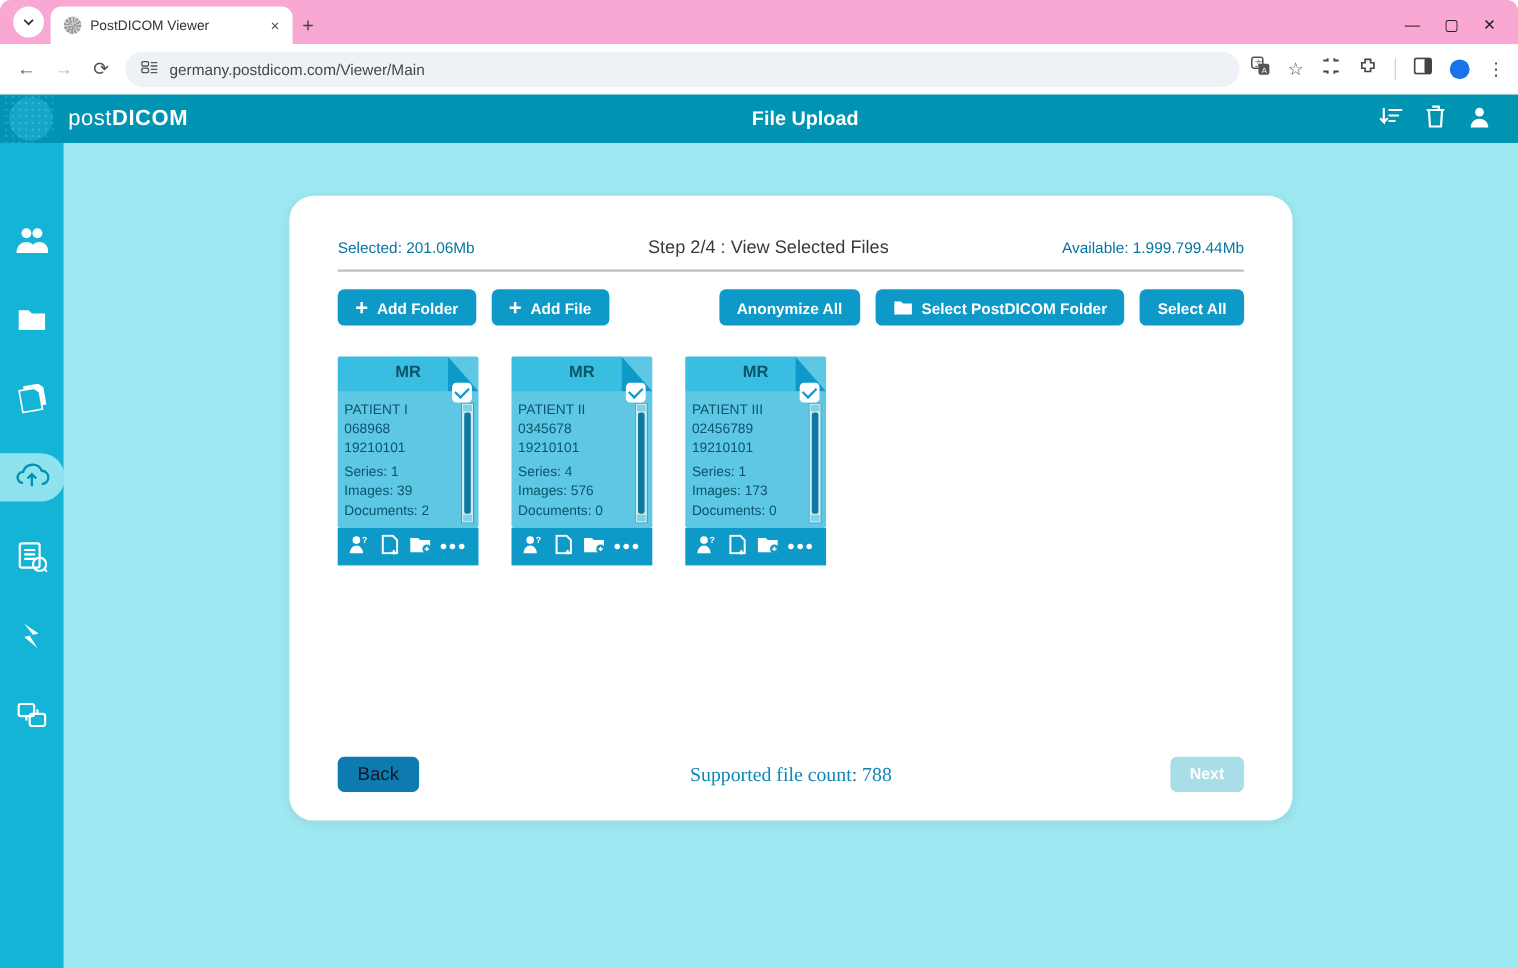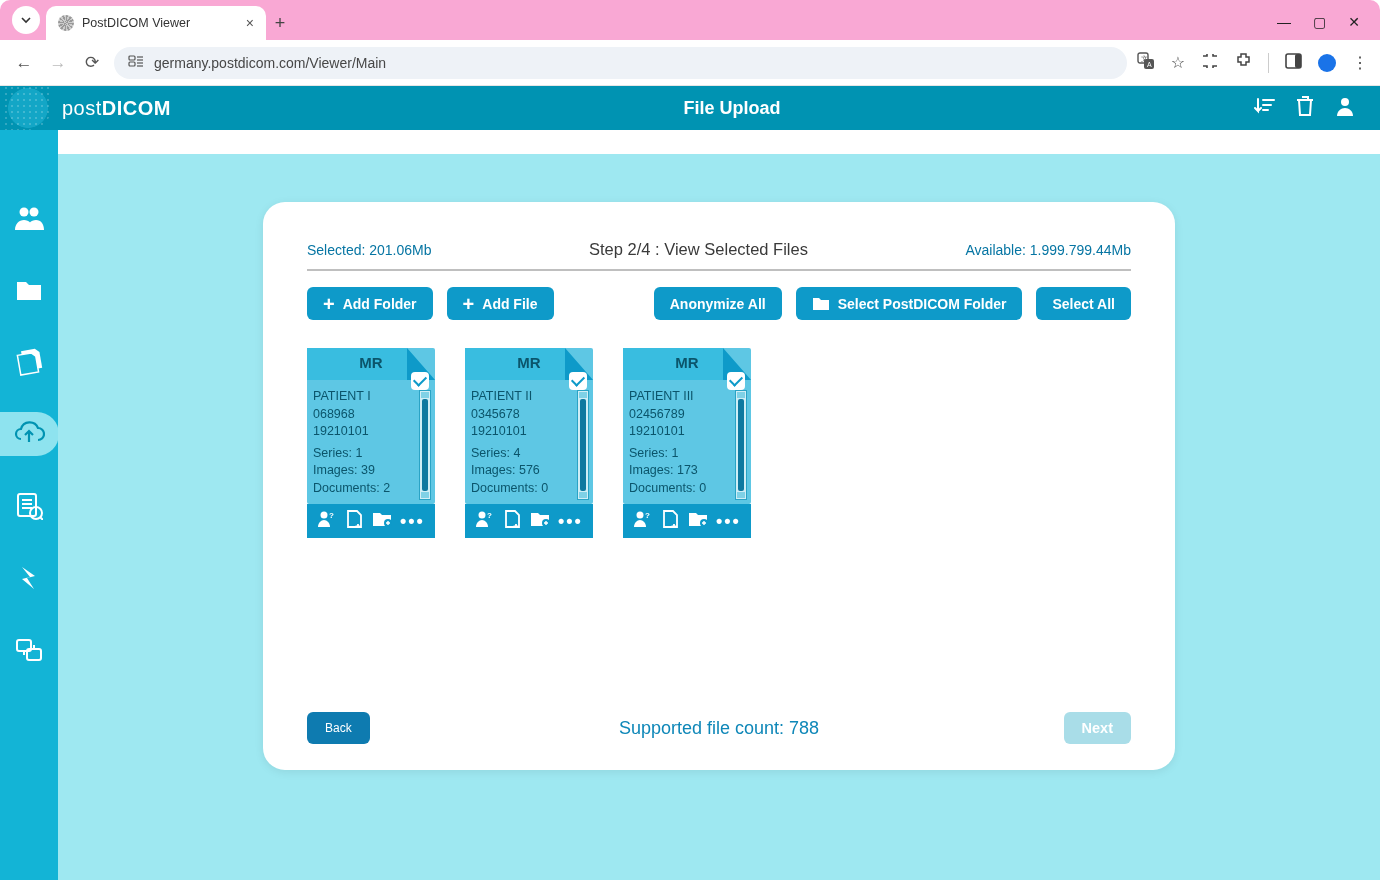--- a/index.html
+++ b/index.html
@@ -41,21 +41,21 @@
   .header-icons svg{ fill:#fff; }
 
   
   .app-body{ display:flex; height:calc(880px - 40px - 46px - 44px); }
   .sidebar{ width:58px; background:#13b4d6; display:flex; flex-direction:column; align-items:center; padding-top:66px; gap:28px;}
   .sidebar .item{ width:58px; height:44px; display:flex; align-items:center; justify-content:center; cursor:pointer;}
   .sidebar .item.active{ background:#8ee3ef; border-top-right-radius:22px;border-bottom-right-radius:22px; width:62px; margin-left:-2px; padding-left:2px;}
   .sidebar svg{ fill:#fff; }
   .sidebar .item.active svg{ fill:#0093b2; }
 
-  .canvas{ flex:1; background:#9ee8f1; display:flex; justify-content:center; padding-top:48px;margin-top:24px;}
+  .canvas{ flex:1; background:#9ee8f1; display:flex; justify-content:center; padding-top:48px;}
   .panel{ width:912px; height:568px; background:#fff; border-radius:22px; box-shadow:0 2px 10px rgba(0,0,0,.08); padding:38px 44px 24px; position:relative;}
 
   .panel-top{ display:flex; justify-content:space-between; align-items:baseline; border-bottom:2px solid #bfbfbf; padding-bottom:10px;}
   .panel-top .sel{ color:#0675a3; font-size:14px;}
   .panel-top .step{ color:#3a3a3a; font-size:16.5px;}
   .panel-top .avail{ color:#0675a3; font-size:14px;}
 
   .btn-row{ display:flex; gap:14px; margin-top:16px; align-items:center;}
   .btn{ background:#0e9ac9; color:#fff; border:none; border-radius:6px; height:33px; padding:0 16px; font-size:14px; font-weight:600; display:flex; align-items:center; gap:8px; cursor:pointer;}
   .btn .plus{ font-size:20px; font-weight:700; line-height:0;}
@@ -74,22 +74,22 @@
   .card .scroll::after{content:"";position:absolute;bottom:1px;left:1px;right:1px;height:6px;background:#7fd1e6;}
   .card .scroll .thumb{position:absolute;top:8px;left:2px;right:2px;bottom:8px;background:#0e79a0;border-radius:2px;}
   .card .info{ position:absolute; top:40px; left:6px; right:18px; font-size:12.5px; color:#0b556b; line-height:1.4; overflow:hidden;}
   .card .info .pn{font-weight:500;white-space:nowrap;overflow:hidden;}
   .card .info .counts{margin-top:4px;}
   .card-footer{ height:34px; background:#0e9ac9; display:flex; align-items:center; justify-content:space-around; padding:0 6px;}
   .card-footer svg{ fill:#fff;}
   .card-footer .dots{color:#fff;font-size:18px;letter-spacing:2px;line-height:0; font-weight:700;}
 
   .panel-bottom{ position:absolute; left:44px; right:44px; bottom:26px; display:flex; align-items:center; justify-content:space-between;}
-  .bottom-center{ position:absolute; left:0; right:0; text-align:center; color:#0e87b8; font-size:18px; font-weight:500;}
-  .btn-back{ background:#0e7bb0; color:#ffffff; border:none; border-radius:6px; height:32px; padding:0 18px; font-size:12px; font-weight:500; z-index:2;}
+  .bottom-center{ position:absolute; left:0; right:0; text-align:center; color:#0e87b8; font-size:18px; font-weight:500;font-family:Liberation Serif, serif;}
+  .btn-back{ background:#0e7bb0; color:#0f172a; border:none; border-radius:6px; height:32px; padding:0 18px; font-size:17px; font-weight:500; z-index:2;}
   .btn-next{ background:#a9dde8; color:#fff; border:none; border-radius:6px; height:32px; padding:0 18px; font-size:14.5px; font-weight:700; z-index:2;}
 </style>
 </head>
 <body>
 
 <div class="browser-chrome">
   <div class="tab-dropdown">
     <svg width="12" height="12" viewBox="0 0 12 12">
         <path d="M2 4l4 4 4-4" stroke="#333" stroke-width="1.6" fill="none"></path>
       </svg>

